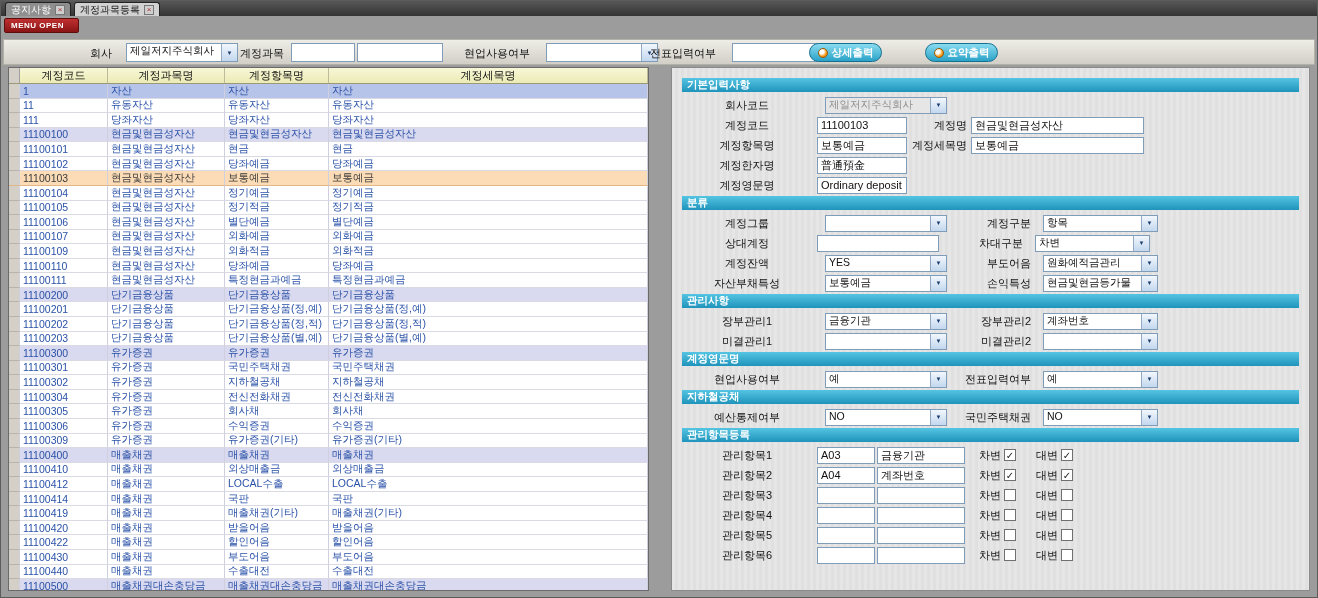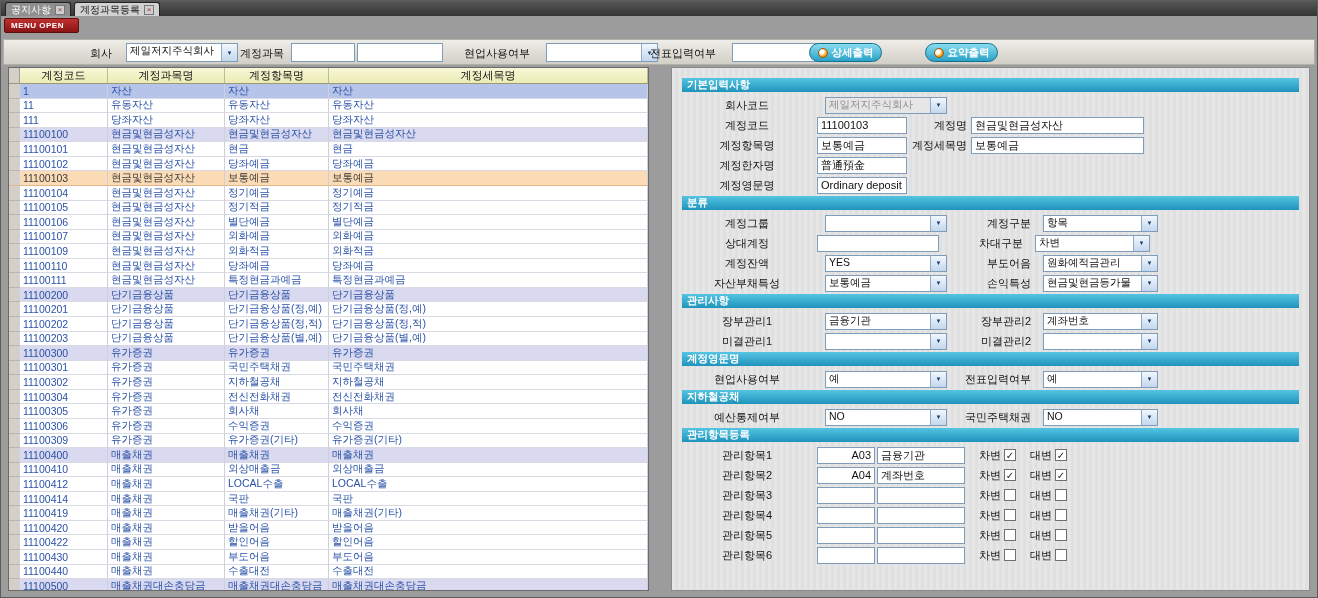--- a/index.html
+++ b/index.html
@@ -56,28 +56,28 @@
   .trow.sel .col-sel{background:#d4d0c8;}
 
   
   .panel{flex:1;background:repeating-linear-gradient(90deg,#e6e6e6 0 3px,#e0e0e0 3px 6px);border:1px solid #8a8a8a;padding:9px;font-size:11px;overflow:hidden;}
   .sec-head{height:14px;background:linear-gradient(#55c4e2,#1f93bb);color:#fff;font-weight:bold;font-size:10.5px;display:flex;align-items:center;padding-left:5px;margin:1px 1px 3px 1px;}
   .form-row{height:20px;display:flex;align-items:center;}
   .fl{width:132px;text-align:center;margin-right:4px;color:#111;white-space:nowrap;}
   .fl2{width:80px;text-align:right;margin-right:4px;margin-left:4px;color:#111;white-space:nowrap;}
   .fl2n{width:60px;text-align:right;margin-right:4px;color:#111;white-space:nowrap;}
   .panel .txt,.panel .combo{height:17px;}
-  .f58{width:58px;text-align:right;}
+  .f58{width:58px;}
   .f88{width:88px;margin-left:2px;}
   .f90{width:90px;}
   .f115{width:115px;}
   .f122{width:122px;}
   .f173{width:173px;}
   .cb-lbl{margin-left:14px;margin-right:3px;color:#111;white-space:nowrap;}
-  .cb-lbl.second{margin-left:14px;}
+  .cb-lbl.second{margin-left:20px;}
   .cb{width:12px;height:12px;background:#fff;border:1px solid #707070;display:flex;align-items:center;justify-content:center;font-size:10px;color:#222;cursor:pointer;}
   .cb.on::after{content:"✓";}
 </style>
 </head>
 <body>
 
 <div class="window">
 
   <div class="tabbar">
     <div class="tab inactive">

